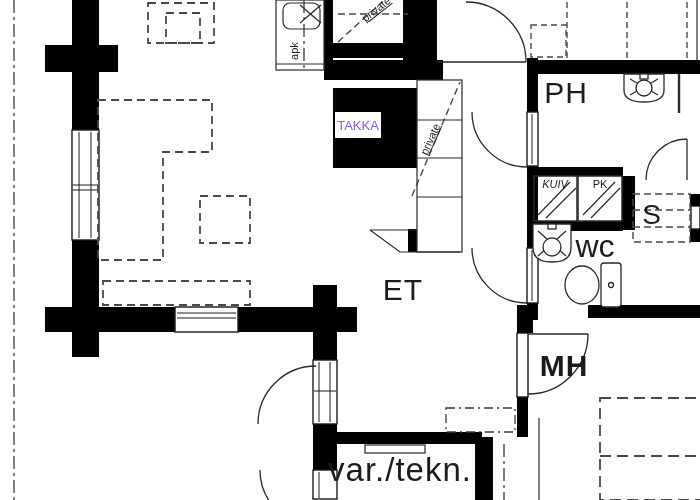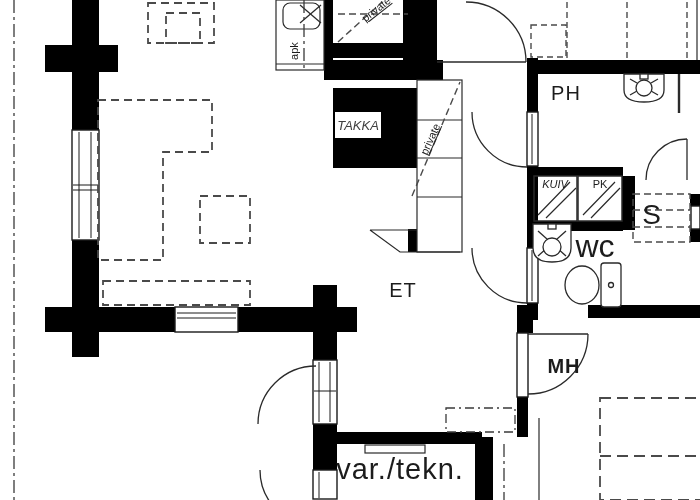--- a/index.html
+++ b/index.html
@@ -5,27 +5,27 @@
   html,body{margin:0;padding:0;background:#e8e8e8;}
   #canvas{
     position:relative;width:700px;height:500px;background:#ffffff;
     overflow:hidden;font-family:"Liberation Sans", sans-serif;
   }
   #plan-svg{position:absolute;left:0;top:0;}
   .lbl{
     position:absolute;color:#1c1c1c;white-space:nowrap;
     transform:translate(-50%,-50%);line-height:1;
   }
-  .lbl-big{font-size:20px;letter-spacing:1px;}
+  .lbl-big{font-size:30px;letter-spacing:1px;}
   .lbl-mid{font-size:32px;}
   .lbl-small{font-size:11px;}
   .takka-box{
     position:absolute;left:333px;top:110px;width:46px;height:26px;
     background:#ffffff;border:2px solid #000;display:flex;
-    align-items:center;justify-content:center;font-size:13px;color:#404040;font-style:italic;
+    align-items:center;justify-content:center;font-size:13px;color:#8b5cf6;
   }
   .rot90{transform:translate(-50%,-50%) rotate(-90deg);}
   .wm{
     position:absolute;font-size:11px;color:#222;
     text-decoration:underline;white-space:nowrap;
   }
   .wm1{transform:translate(-50%,-50%) rotate(-38deg);}
   .wm2{transform:translate(-50%,-50%) rotate(-66deg);}
 </style>
 </head>
@@ -169,21 +169,21 @@
   <div class="lbl lbl-big" style="left:391px;top:290px;margin-left:12px;">ET</div>
 
   <div class="lbl lbl-big" style="left:566px;top:93px;">PH</div>
 
   <div class="lbl lbl-big" style="left:564px;top:366px;font-weight:bold;">MH</div>
 
   <div class="lbl lbl-big" style="left:652px;top:215px;font-size:28px;">S</div>
 
   <div class="lbl lbl-mid" style="left:595px;top:246px;">wc</div>
 
-  <div class="lbl lbl-big" style="left:400px;top:469px;font-size:29px;">var./tekn.</div>
+  <div class="lbl lbl-big" style="left:400px;top:469px;font-size:33px;">var./tekn.</div>
 
   <div class="lbl lbl-small" style="left:555px;top:184px;font-style:italic;">KUIV</div>
 
   <div class="lbl lbl-small" style="left:600px;top:184px;">PK</div>
 
   <div class="takka-box">
     <span>TAKKA</span>
   </div>
 
   <div class="lbl lbl-small rot90" style="left:294px;top:51px;">apk</div>

